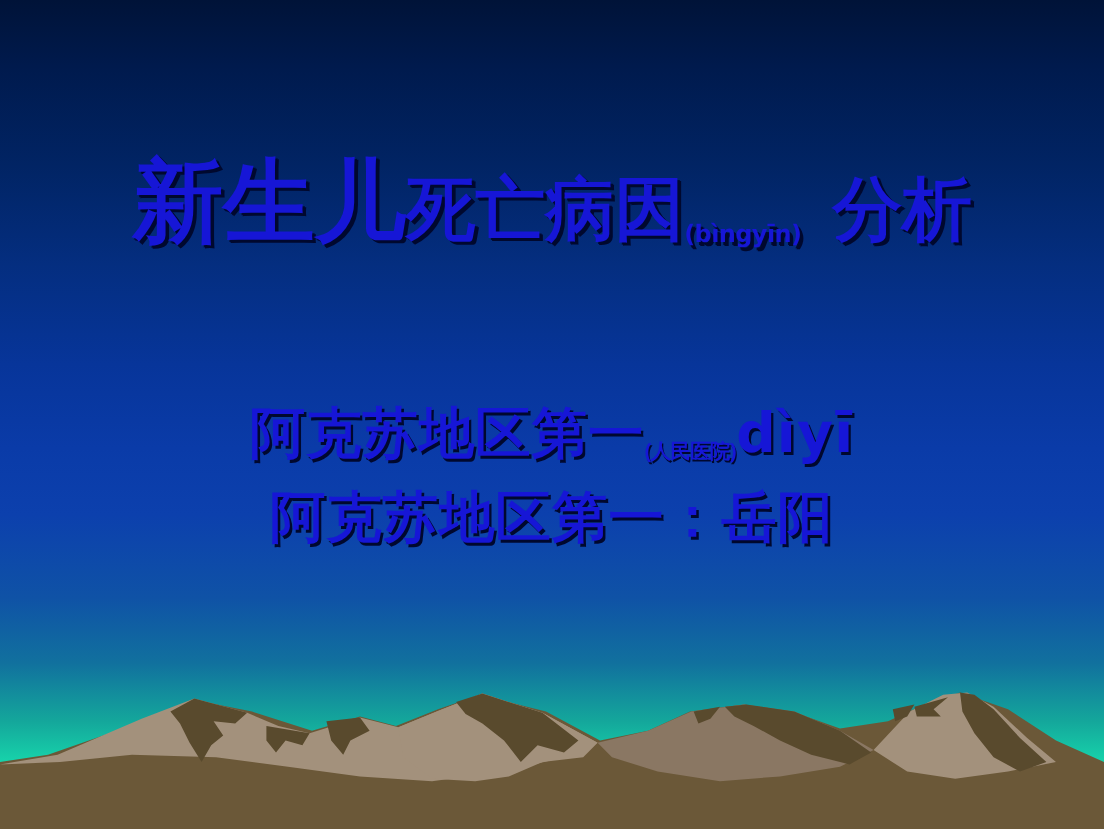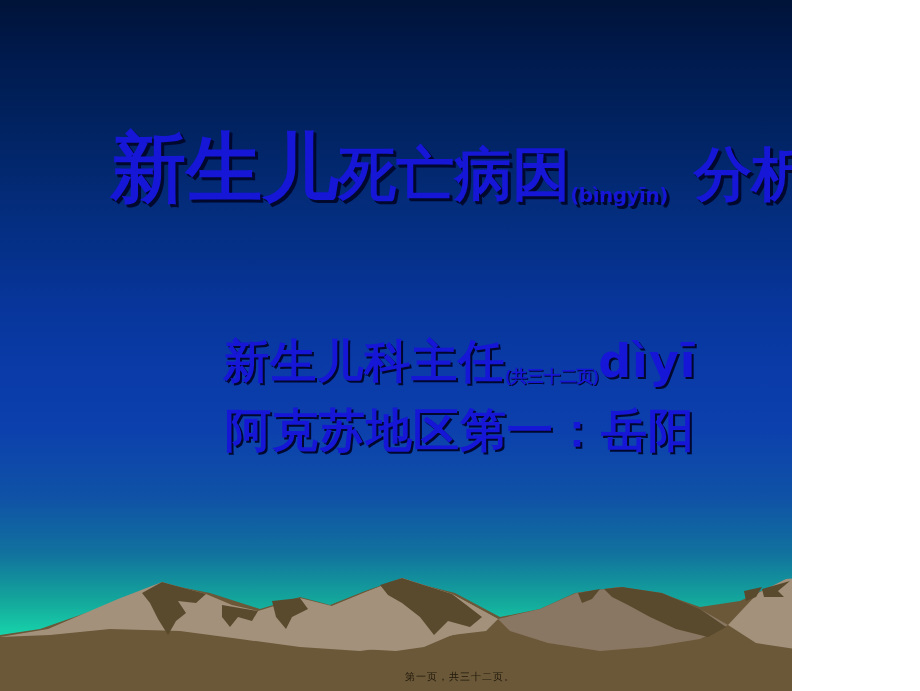--- a/index.html
+++ b/index.html
@@ -3,21 +3,21 @@
 <meta charset="utf-8">
 <style>
   * { margin:0; padding:0; box-sizing:border-box; }
   html, body {
     width:920px; height:691px;
     overflow:hidden;
     font-family:"Liberation Sans", sans-serif;
   }
   #slide {
     position:relative;
-    width:792px; height:691px;
+    width:920px; height:691px;
     background:
       linear-gradient(to bottom,
         #001338 0%,
         #001a4d 8%,
         #012464 20%,
         #042e80 32%,
         #07359a 44%,
         #0a3ba8 54%,
         #0c40ad 62%,
         #0f52a6 72%,
@@ -108,21 +108,21 @@
 <body>
 
 <div id="slide">
 
   <div id="title-block">
     <span class="t-big">新生儿</span><span class="t-mid">死亡病因</span><span class="t-pin">(bìngyīn)</span><span class="t-gap"></span><span class="t-mid">分析</span>
   </div>
 
   <div id="subtitle-block">
     <div>
-      <span class="s-txt">新生儿科主任</span><span class="s-pin">(共三十二页)</span><span class="s-txt">dìyī</span>
+      <span class="s-txt">阿克苏地区第一</span><span class="s-pin">(人民医院)</span><span class="s-txt">dìyī</span>
     </div>
     <div>
       <span class="s-txt">阿克苏地区第一：岳阳</span>
     </div>
   </div>
 
   <div id="mountains">
     <svg viewBox="0 0 920 160" preserveAspectRatio="none">
 
       <path fill="#6b5838" d="M0,104 L40,98 L120,70 L160,52 L210,62 L260,78 L300,66 L330,74 L365,60 L400,48
@@ -152,17 +152,14 @@
       <path fill="#a3917c" d="M728,94 L758,62 L786,48 L806,46 L828,58 L856,84 L880,104
                L840,112 L796,118 L756,112 Z"></path>
       <path fill="#594a2d" d="M800,46 L812,48 L828,60 L850,84 L872,104 L850,112 L828,100
                L812,80 L802,62 Z"></path>
       <path fill="#594a2d" d="M762,58 L790,50 L778,60 L784,66 L764,66 Z"></path>
 
       <path fill="#594a2d" d="M744,60 L762,56 L756,66 L746,70 Z"></path>
     </svg>
   </div>
 
-  <div id="footer">
-    <span>第一页，共三十二页。</span>
-  </div>
 
 </div>
 
 </body></html>

